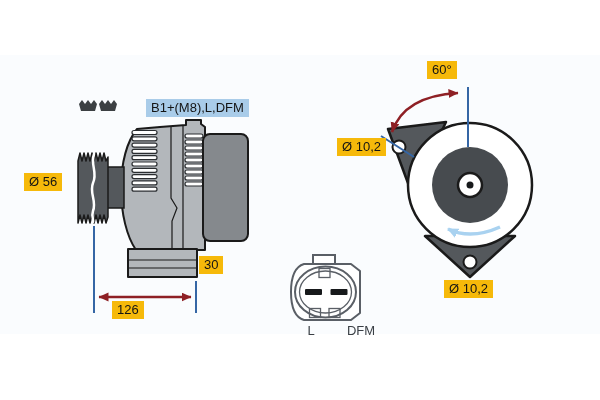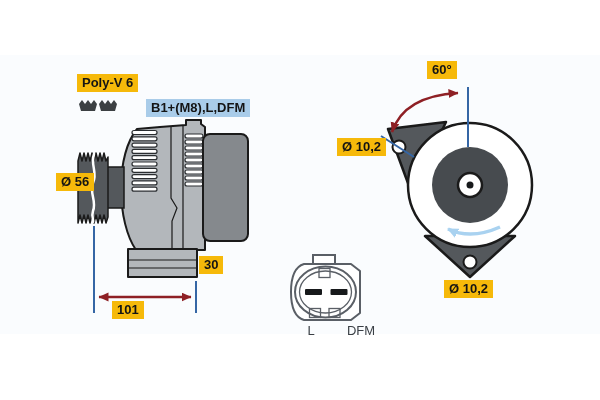--- a/index.html
+++ b/index.html
@@ -30,21 +30,21 @@
   .s-red{stroke:var(--c-arrow-red,#8E2025);stroke-width:2.5;fill:none;}
   .s-rot{stroke:var(--c-rotation-blue,#A9D2F0);stroke-width:3.5;fill:none;}
   .s-conn2{stroke:var(--c-connector-line,#5A5F66);stroke-width:2;}
   .s-conn1{stroke:var(--c-connector-line,#5A5F66);stroke-width:1.3;}
   .round{stroke-linejoin:round;stroke-linecap:round;}
   .fin{fill:#ffffff;stroke:#2a2d30;stroke-width:1.2;}
 
   .lbl{
     position:absolute;display:inline-block;
     background:var(--c-label-yellow,#F6B90A);
-    color:#141414;font-weight:bold;font-size:13px;line-height:16px;
+    color:#141414;font-weight:normal;font-size:13px;line-height:16px;
     padding:1px 5px;white-space:nowrap;
   }
   .lbl.blue{background:var(--c-label-blue,#A9CCE9);}
   .pin-label{
     position:absolute;font-size:13px;line-height:14px;color:#3a3f45;
     text-align:center;white-space:nowrap;
   }
 </style>
 </head>
 <body>
@@ -135,24 +135,23 @@
       <ellipse class="f-white s-conn2" cx="325.5" cy="292" rx="30.5" ry="25.5"></ellipse>
       <ellipse fill="none" class="s-conn1" cx="325.5" cy="292" rx="26" ry="21"></ellipse>
       <rect fill="none" class="s-conn1" x="319" y="268.5" width="11" height="9"></rect>
       <rect class="f-ink" x="305" y="289" width="17" height="6" rx="1"></rect>
       <rect class="f-ink" x="330.5" y="289" width="17" height="6" rx="1"></rect>
       <rect fill="none" class="s-conn1" x="309.5" y="308.5" width="11" height="9"></rect>
       <rect fill="none" class="s-conn1" x="329" y="308.5" width="11" height="9"></rect>
     </g>
   </svg>
 
-  <div class="lbl" style="left:77px;top:74px">Poly-V 6</div>
   <div class="lbl blue" style="left:146px;top:99px">B1+(M8),L,DFM</div>
-  <div class="lbl" style="left:56px;top:173px">Ø 56</div>
+  <div class="lbl" style="left:24px;top:173px">Ø 56</div>
   <div class="lbl" style="left:199px;top:256px">30</div>
-  <div class="lbl" style="left:112px;top:301px">101</div>
+  <div class="lbl" style="left:112px;top:301px">126</div>
   <div class="lbl" style="left:427px;top:61px">60°</div>
   <div class="lbl" style="left:337px;top:138px">Ø 10,2</div>
   <div class="lbl" style="left:444px;top:280px">Ø 10,2</div>
 
   <div class="pin-label" style="left:301px;top:324px;width:20px">L</div>
   <div class="pin-label" style="left:344px;top:324px;width:34px">DFM</div>
 </div>
 
 </body></html>

